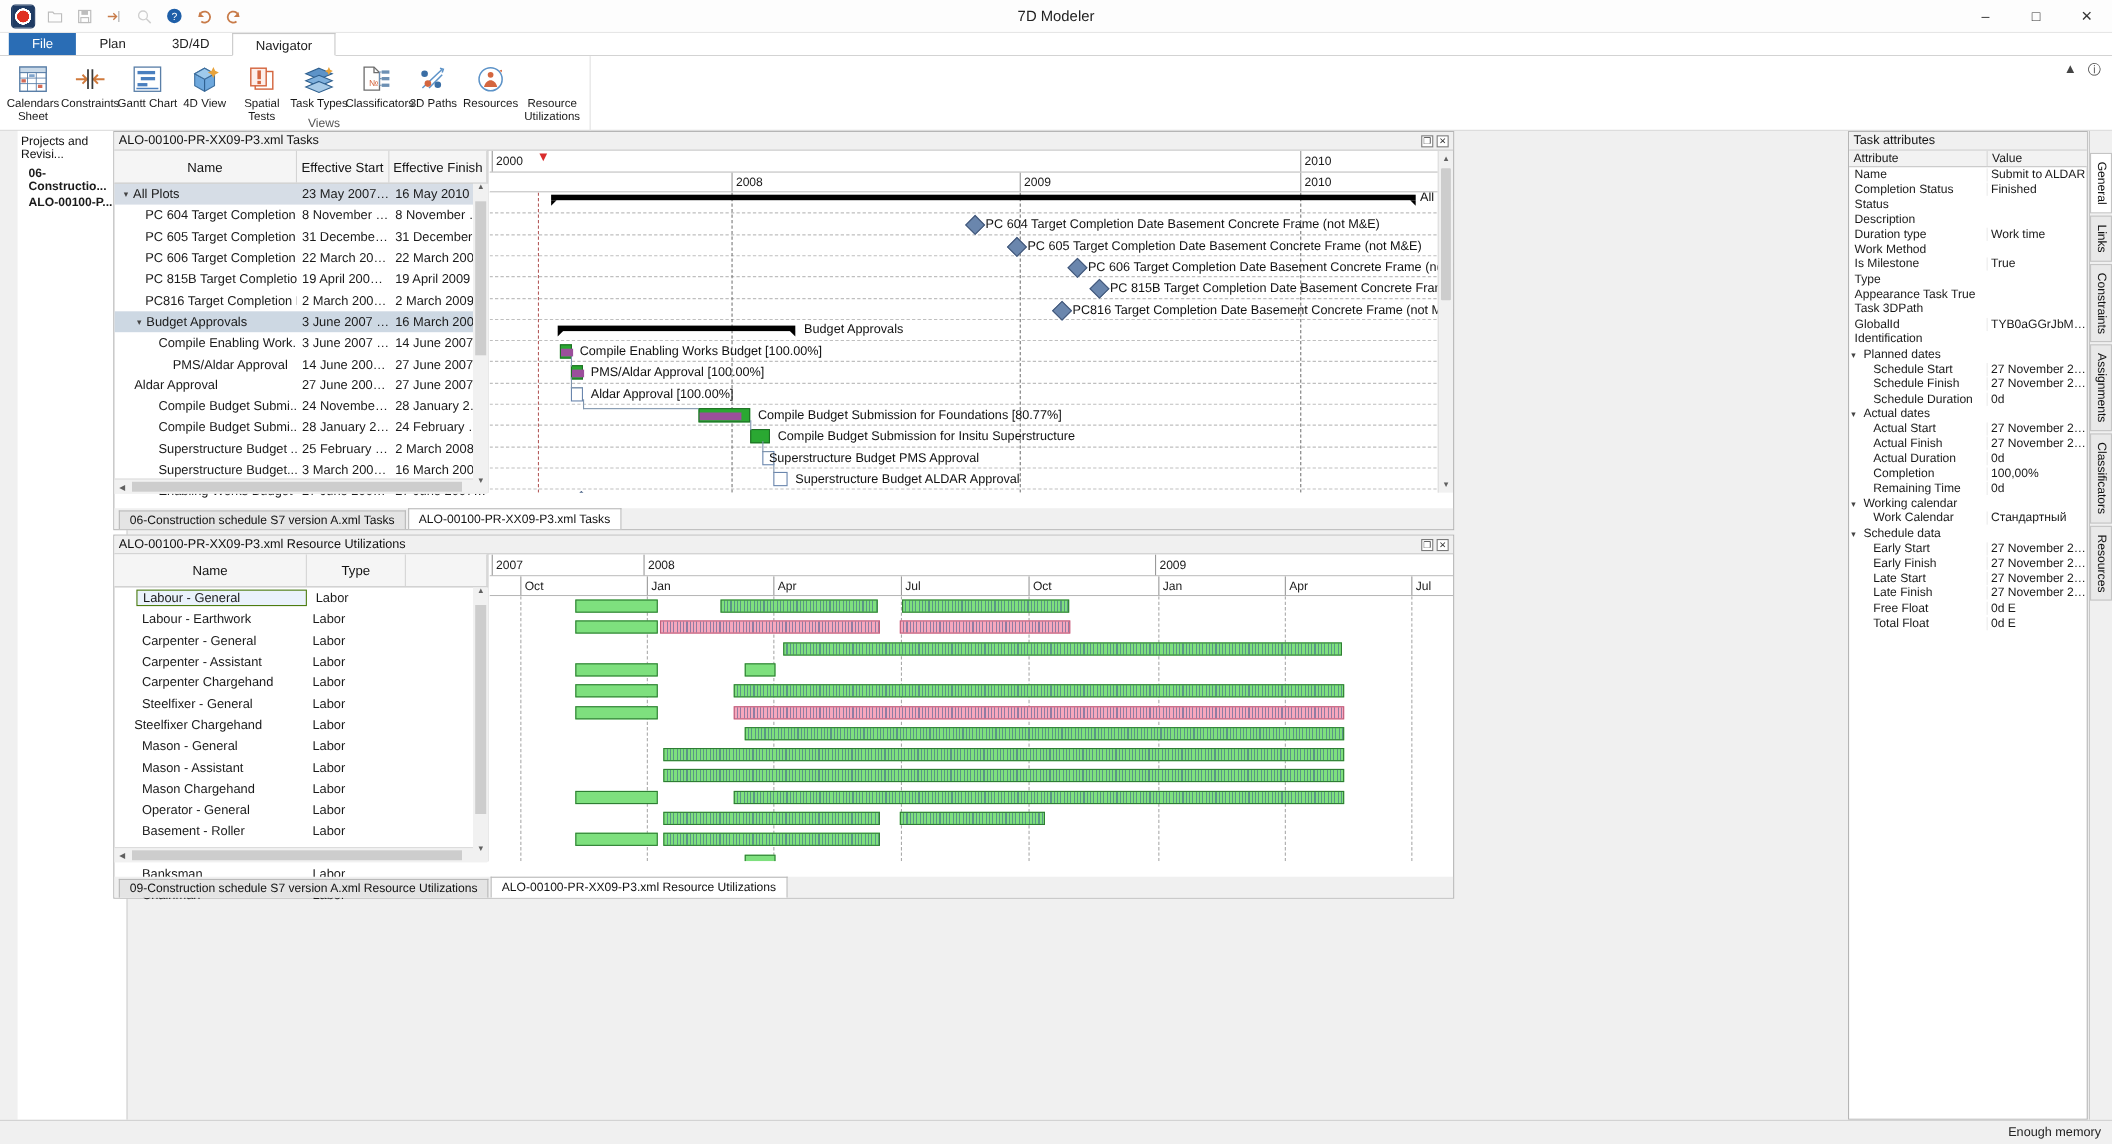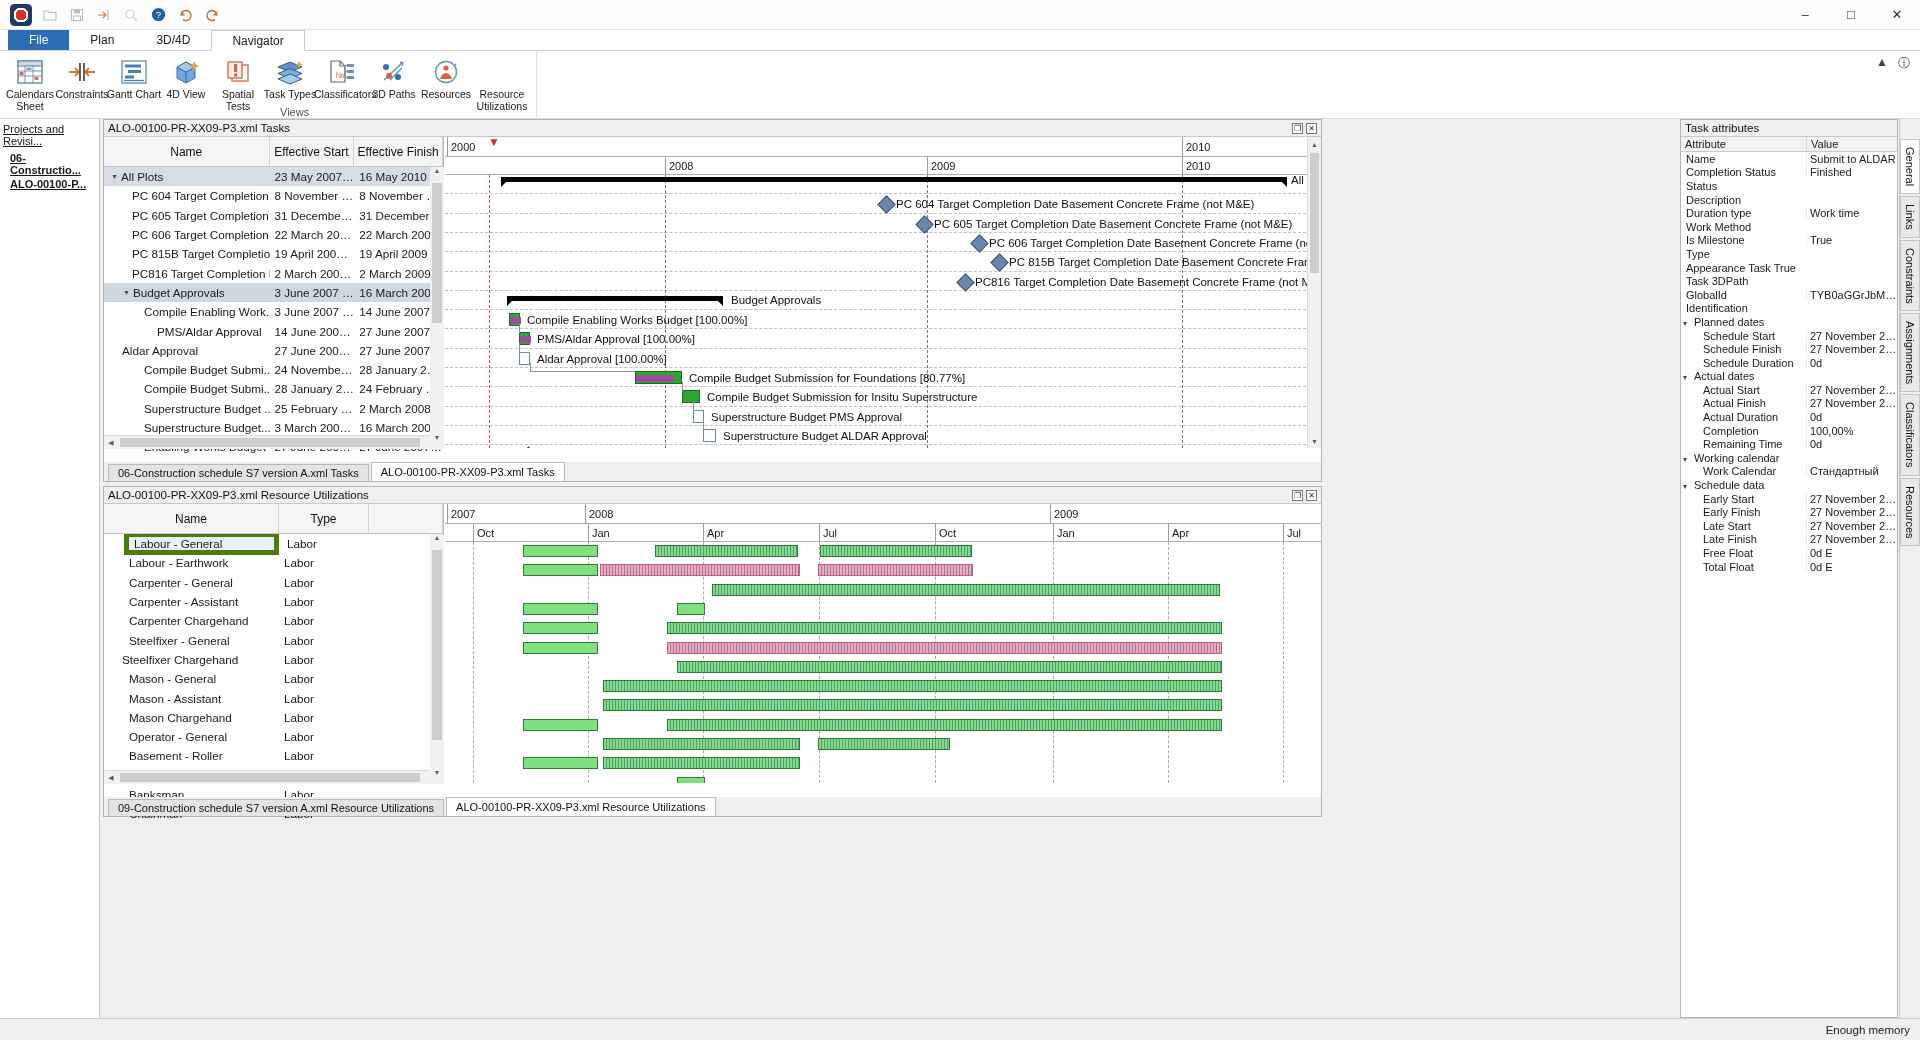--- a/index.html
+++ b/index.html
@@ -55,22 +55,22 @@
   .rbtn.wide .lb{ width:64px;}
   #grouplabel{ position:absolute; bottom:0px; left:235px; font-size:11px; color:#555;margin-left:45px;}
   #ribbonright{ margin-left:auto; display:flex; gap:10px; align-items:flex-start;
       padding:4px 10px 0 0;}
   .rr{ font-size:12px;color:#444;}
 
   
   #main{ position:absolute; top:119px; left:0; right:0; bottom:22px; background:#f0f0f0;}
 
   
-  #leftpanel{ position:absolute; left:0; top:0; width:100px; bottom:0;
-     background:#fff; border-right:1px solid #c8c8c8; font-size:11px;text-decoration:underline;}
+  #leftpanel{ position:absolute; left:16px; top:0; width:100px; bottom:0;
+     background:#fff; border-right:1px solid #c8c8c8; font-size:11px;}
   #leftpanel .hdr{ padding:4px 3px; color:#111; font-size:11px;}
   #leftpanel .node{ padding:1px 3px 1px 10px; font-weight:bold; font-size:11px;}
 
   
   .panel{ position:absolute; background:#fff; border:1px solid #b5b5b5;}
   .panel-title{ height:17px; background:#f0f0f0; border-bottom:1px solid #c8c8c8;
      display:flex; align-items:center; padding:0 4px; font-size:11.5px; color:#111;}
   .panel-title .tools{ margin-left:auto; display:flex; gap:3px;}
   .ptool{ width:11px;height:11px; border:1px solid #7a7a7a; font-size:8px; line-height:9px;
      text-align:center; color:#333; background:#fff;}
@@ -202,20 +202,21 @@
           <path d="M3 3v4.5h4.5" fill="#c87b49"></path>
         </svg>
     </div>
     <div class="qicon">
       <svg width="15" height="14" viewBox="0 0 15 14">
           <path d="M12 7.5a5 5 0 1 0-2 4" fill="none" stroke="#c87b49" stroke-width="1.6"></path>
           <path d="M12 3v4.5H7.5" fill="#c87b49"></path>
         </svg>
     </div>
   </div>
+  <div id="apptitle">7D Modeler</div>
   <div id="wincontrols">
     <div>–</div>
     <div>□</div>
     <div class="close">✕</div>
   </div>
 </div>
 
 <div id="ribbontabs">
   <div class="rtab active-file">File</div>
   <div class="rtab">Plan</div>
@@ -564,21 +565,21 @@
           <div class="glabel" style="left: 92px; top: 158.4px;">PMS/Aldar Approval [100.00%]</div>
           <div class="hollow" style="left: 74px; width: 11px; height: 13px; top: 176.7px;"></div>
           <div class="glabel" style="left: 92px; top: 177.7px;">Aldar Approval [100.00%]</div>
           <div class="bar" style="left: 190px; width: 47px; top: 196px;">
             <div class="prog" style="width: 38px;"></div>
           </div>
           <div class="glabel" style="left: 244px; top: 197px;">Compile Budget Submission for Foundations [80.77%]</div>
           <div class="bar" style="left: 237px; width: 18px; top: 215.3px;"></div>
           <div class="glabel" style="left: 262px; top: 216.3px;">Compile Budget Submission for Insitu Superstructure</div>
           <div class="hollow" style="left: 248px; width: 11px; height: 13px; top: 234.6px;"></div>
-          <div class="glabel" style="left: 266px; top: 235.6px;">Superstructure  Budget PMS Approval</div>
+          <div class="glabel" style="left: 254px; top: 235.6px;">Superstructure  Budget PMS Approval</div>
           <div class="hollow" style="left: 258px; width: 13px; height: 13px; top: 253.9px;"></div>
           <div class="glabel" style="left: 278px; top: 254.9px;">Superstructure  Budget ALDAR Approval</div>
           <div class="ms" style="left: 77px; top: 274.2px;"></div>
           <div class="link" style="left: 74px; top: 149.1px; width: 1px; height: 9.3px;"></div>
           <div class="link" style="left: 74px; top: 168.4px; width: 11px; height: 9.3px;"></div>
           <div class="link" style="left: 85px; top: 187.7px; width: 105px; height: 9.3px;"></div>
           <div class="link" style="left: 237px; top: 207px; width: 0px; height: 9.3px;"></div>
           <div class="link" style="left: 248px; top: 226.3px; width: 7px; height: 9.3px;"></div>
           <div class="link" style="left: 258px; top: 245.6px; width: 1px; height: 9.3px;"></div>
         </div>
@@ -613,21 +614,21 @@
     </div>
 
     <div style="position:absolute; left:0; top:17px; width:340px; bottom:33px; border-right:1px solid #b9b9b9;">
       <div class="grid-head">
         <div class="gh" style="width:175px;">Name</div>
         <div class="gh" style="width:90px;">Type</div>
         <div class="gh" style="flex:1;"></div>
       </div>
       <div class="grid-body" id="res-rows">
           <div class="grow">
-            <div class="gc" style="width:175px;background:#eaf2fb;border:5px solid #4d7c0f;margin-left:20px;width:155px;">Labour - General</div>
+            <div class="gc" style="width:175px;background:#eaf2fb;border:1px solid #4d7c0f;margin-left:20px;width:155px;">Labour - General</div>
             <div class="gc" style="width:90px;padding-left:8px">Labor</div>
           </div>
           <div class="grow">
             <div class="gc" style="width:175px;padding-left:25px;">Labour - Earthwork</div>
             <div class="gc" style="width:90px;padding-left:5px">Labor</div>
           </div>
           <div class="grow">
             <div class="gc" style="width:175px;padding-left:25px;">Carpenter - General</div>
             <div class="gc" style="width:90px;padding-left:5px">Labor</div>
           </div>

